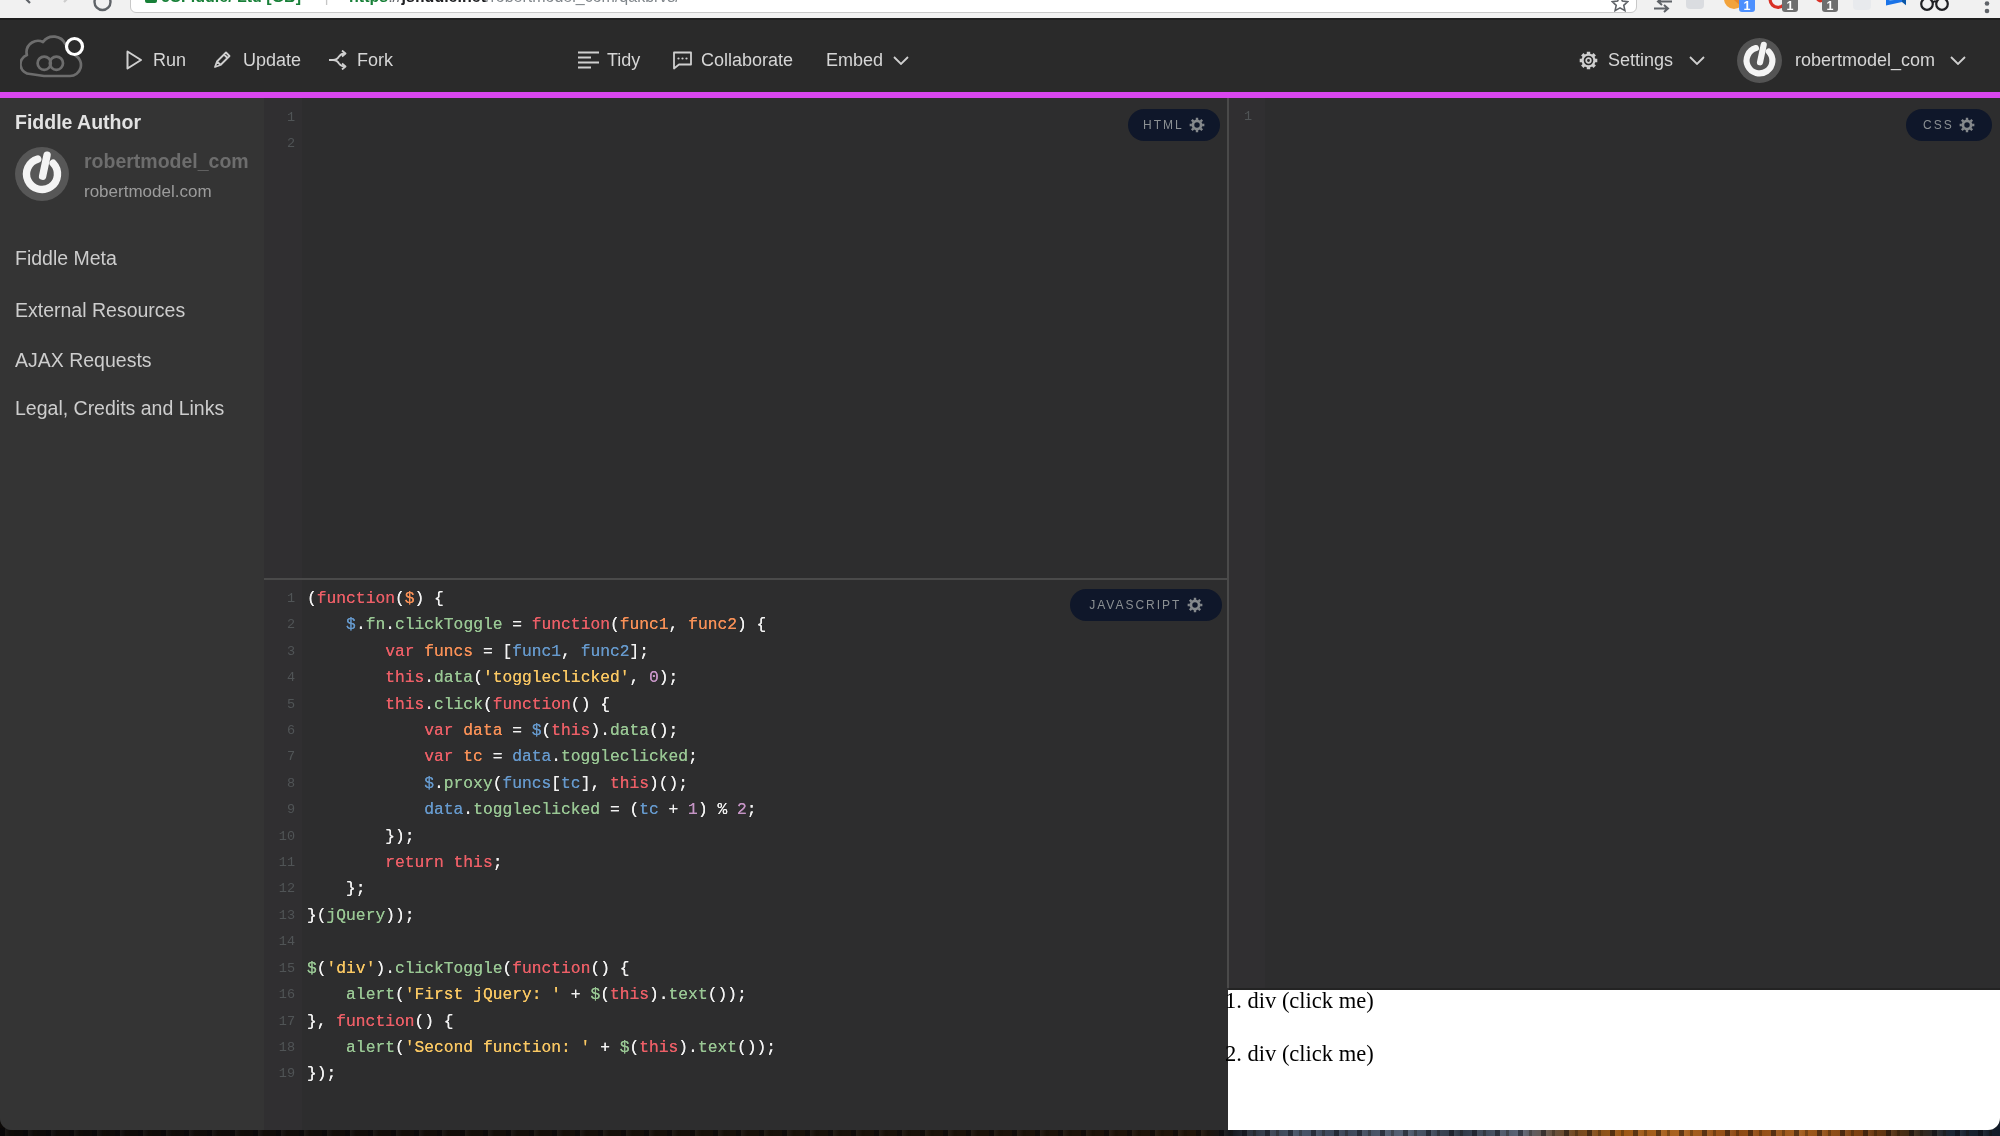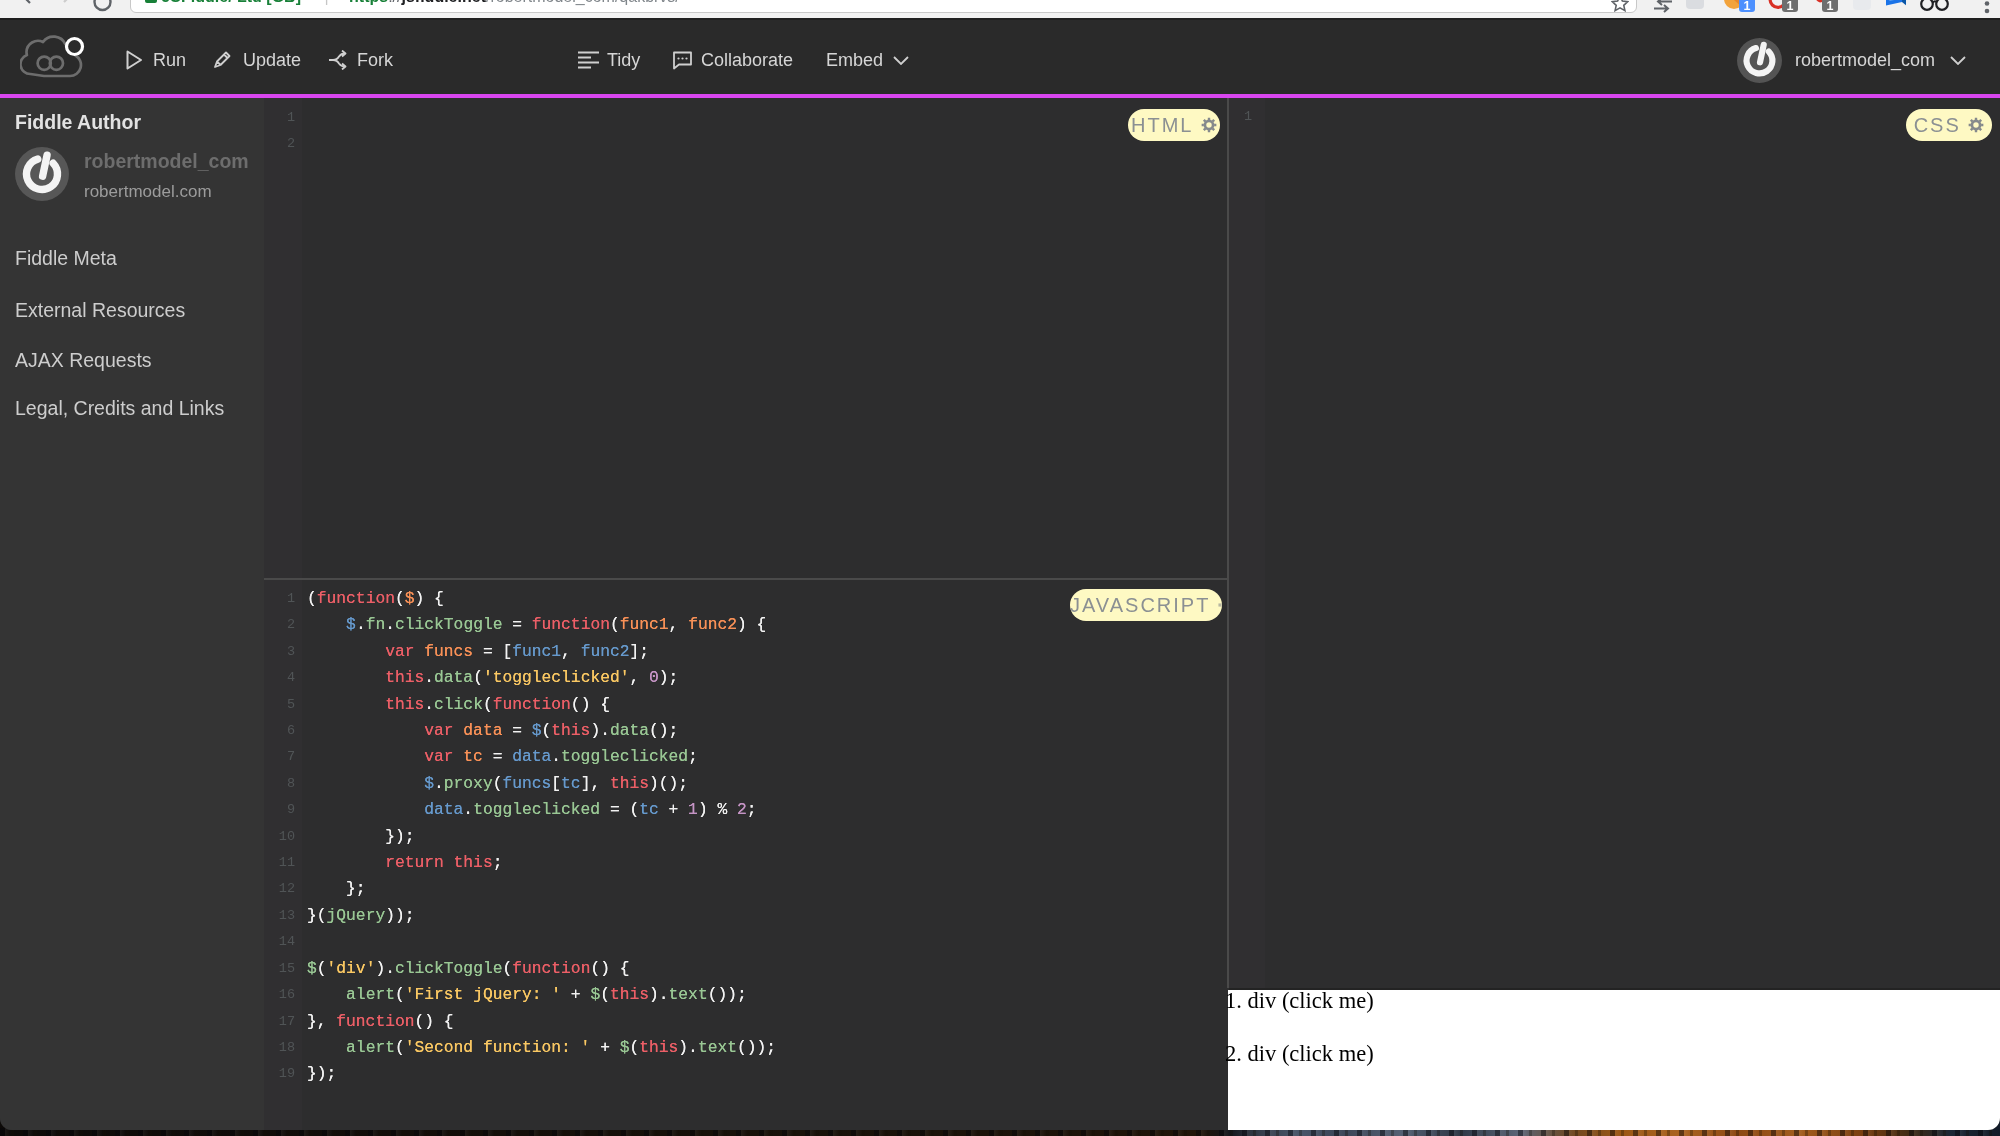--- a/index.html
+++ b/index.html
@@ -7,30 +7,30 @@
   body { font-family:"Liberation Sans", sans-serif; position:relative;
     background:linear-gradient(90deg,#0d0a08 0%,#120d09 20%,#181109 40%,#1d1309 55%,#211509 60%,#14161c 61.5%,#353d4a 63%,#49566a 65%,#3a4456 67%,#556073 70%,#2e3846 73%,#5c6577 76%,#6e4823 78.5%,#9c5715 81%,#aa6321 84%,#8d4914 87%,#a35d1e 90%,#7c3f10 93%,#402a14 95.5%,#1b2634 97.5%,#121b28 100%);
   }
   .abs { position:absolute; }
   
   #topbar { left:0; top:0; width:2000px; height:18px; background:#f1f1f1; overflow:hidden; }
   #omnibox { position:absolute; left:130px; top:-14px; width:1507px; height:27px; background:#ffffff; border:1px solid #c8c8c8; border-radius:6px; overflow:hidden; }
   #urltext { position:absolute; left:14px; top:0.5px; font-size:16px; font-weight:bold; color:#188038; white-space:nowrap; }
   #window { left:0; top:18px; width:2000px; height:1112px; background:#2d2d2e; border-radius:0 0 12px 12px; overflow:hidden; }
   
-  #header { left:0; top:0; width:2000px; height:80px; background:#2a2a2a; border-bottom:4px solid #d946ef; }
+  #header { left:0; top:0; width:2000px; height:80px; background:#2a2a2a; border-bottom:6px solid #d946ef; }
   .hbtn { position:absolute; top:3px; height:78px; display:flex; align-items:center; color:#d6d6d6; font-size:18px; }
   .hbtn svg { display:block; }
   
   #sidebar { left:0; top:80px; width:264px; height:1032px; background:#343434; color:#cdcdcd;padding-left:8px; }
   
   .panel { position:absolute; background:#2d2d2e; }
   pre.code { font-family:"Liberation Mono", monospace; font-size:16.3px; line-height:26.4px; color:#f2f2f2; text-shadow:0 0 0.55px; }
   pre.gut { font-family:"Liberation Mono", monospace; font-size:13.5px; line-height:26.4px; color:#505456; text-align:right; }
-  .pill { position:absolute; height:32px; background:#fef9c3; border-radius:16px; color:#8b9093; font-size:20px; letter-spacing:2px; display:flex; align-items:center; justify-content:center; }
+  .pill { position:absolute; height:32px; background:#0f172a; border-radius:16px; color:#8b9093; font-size:12px; letter-spacing:2px; display:flex; align-items:center; justify-content:center; }
   .red { color:#ec5f67; } .orange { color:#f99157; } .green { color:#99c794; }
   .blue { color:#6699cc; } .yellow { color:#fac863; } .purple { color:#c594c5; }
 </style>
 </head>
 <body>
   <div class="abs" style="left:0;top:1128px;width:2000px;height:8px;background:repeating-linear-gradient(90deg, rgba(5,5,10,0.45) 0px, rgba(5,5,10,0.45) 5px, rgba(255,255,255,0.06) 5px, rgba(0,0,0,0) 11px, rgba(20,15,5,0.3) 11px, rgba(20,15,5,0.3) 14px, rgba(0,0,0,0) 14px, rgba(0,0,0,0) 23px);"></div>
   <div class="abs" id="topbar">
 
     <svg class="abs" style="left:16px;top:-14px" width="110" height="26" viewBox="0 0 110 26">
       <path d="M14,-1 L5,8 L14,17 M5,8 L22,8" stroke="#5f6368" stroke-width="2.2" fill="none"></path>
@@ -141,20 +141,33 @@
         Collaborate
       </div>
 
       <div class="hbtn" style="left:826px;">
         Embed
         <svg width="16" height="9" viewBox="0 0 16 9" style="margin-left:10px">
           <path d="M1,1 l7,7 7,-7" fill="none" stroke="#cfcfcf" stroke-width="1.8"></path>
         </svg>
       </div>
 
+      <div class="hbtn" style="left:1578px;">
+        <svg width="21" height="21" viewBox="0 0 21 21" style="margin-right:9px">
+          <g fill="none" stroke="#cfcfcf">
+            <circle cx="10.5" cy="10.5" r="5.9" stroke-width="2.2"></circle>
+            <circle cx="10.5" cy="10.5" r="2.3" stroke-width="1.7"></circle>
+            <path d="M10.50,16.70 L10.50,19.30 M6.12,14.88 L4.28,16.72 M4.30,10.50 L1.70,10.50 M6.12,6.12 L4.28,4.28 M10.50,4.30 L10.50,1.70 M14.88,6.12 L16.72,4.28 M16.70,10.50 L19.30,10.50 M14.88,14.88 L16.72,16.72" stroke-width="3.4"></path>
+          </g>
+        </svg>
+        Settings
+        <svg width="16" height="9" viewBox="0 0 16 9" style="margin-left:16px">
+          <path d="M1,1 l7,7 7,-7" fill="none" stroke="#cfcfcf" stroke-width="1.8"></path>
+        </svg>
+      </div>
 
       <div class="abs" style="left:1737px;top:20px;width:45px;height:45px;border-radius:50%;background:#545454;">
         <svg class="abs" style="left:0;top:0" width="45" height="45" viewBox="0 0 54 54">
           <path d="M38.15,16.23 A15.5,15.5 0 1 1 22.73,12.10" fill="none" stroke="#f4f4f4" stroke-width="7.4" stroke-linecap="round"></path>
           <path d="M27.60,29.20 L32.05,8.16" stroke="#f4f4f4" stroke-width="7.4" stroke-linecap="round"></path>
         </svg>
       </div>
       <div class="hbtn" style="left:1795px;">
         robertmodel_com
         <svg width="16" height="9" viewBox="0 0 16 9" style="margin-left:15px">

